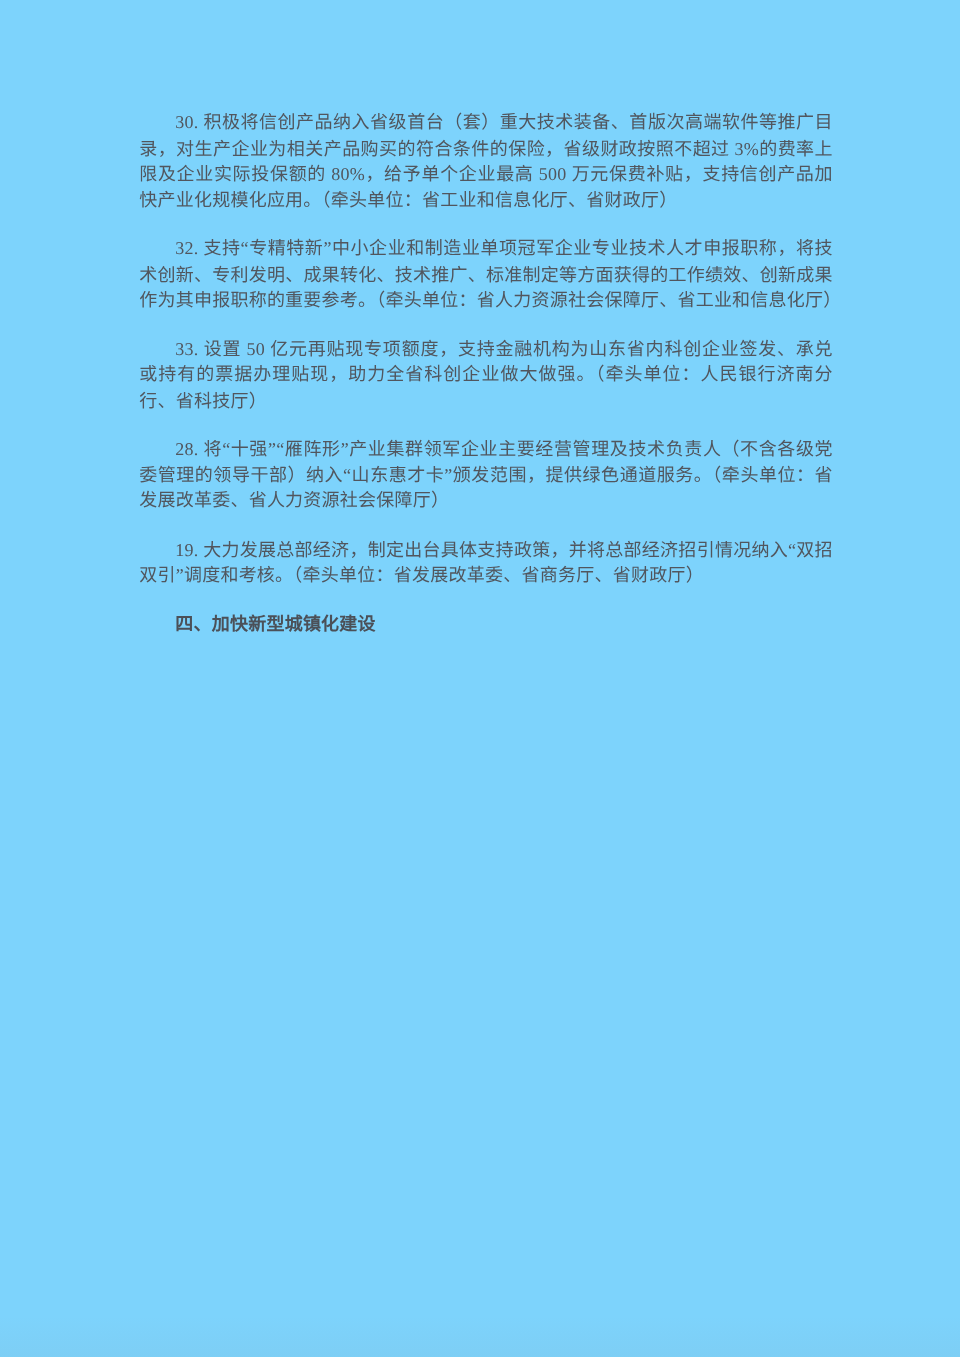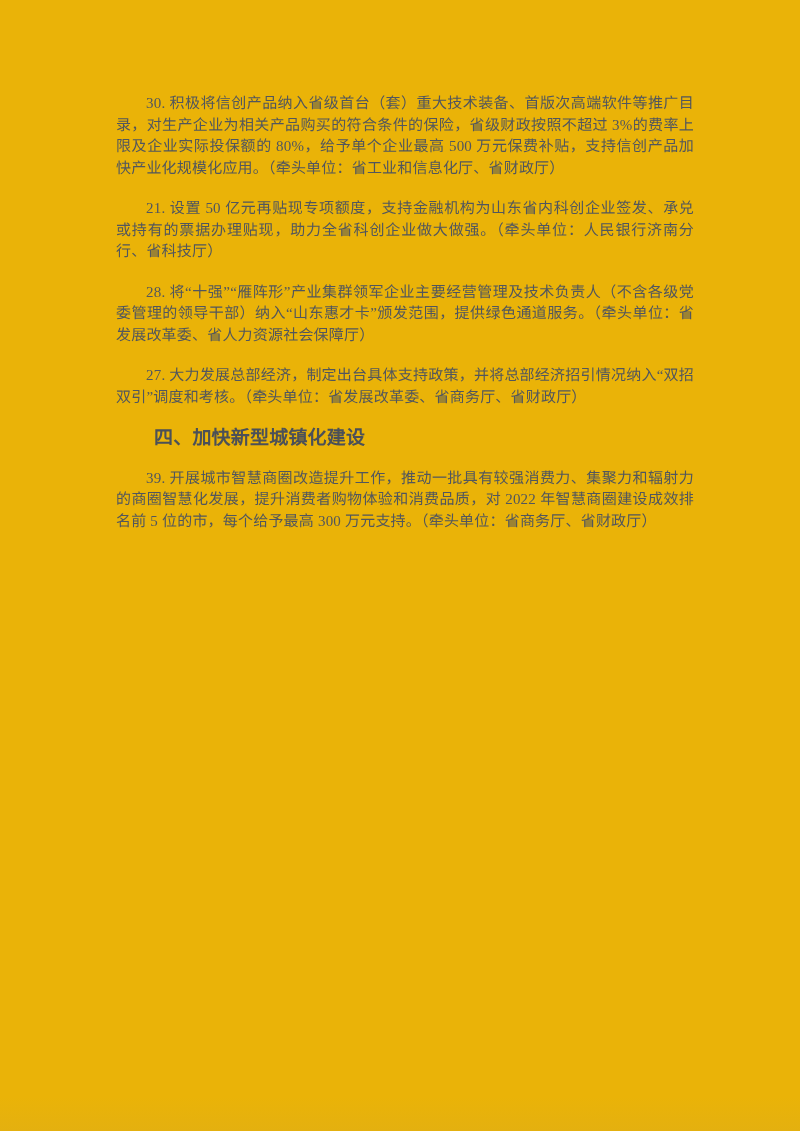--- a/index.html
+++ b/index.html
@@ -5,21 +5,21 @@
   html, body {
     margin: 0;
     padding: 0;
     background: #fdfdfc;
   }
   .page {
     position: relative;
     width: 800px;
     height: 1131px;
     margin: 0 auto;
-    background: #eab308;
+    background: #7dd3fc;
     overflow: hidden;
     font-family: "Liberation Serif", "DejaVu Serif", serif;
     color: #51565e;
   }
   .content {
     position: absolute;
     top: 93px;
     left: 116px;
     width: 578px;
     font-size: 15px;
@@ -28,41 +28,41 @@
     letter-spacing: 0.2px;
   }
   .para {
     margin: 0 0 19px 0;
     text-indent: 2em;
     font-weight: normal;
   }
   .heading {
     margin: 0 0 19px 0;
     text-indent: 2em;
-    font-size: 19px;
+    font-size: 15px;
     line-height: 21.5px;
     font-weight: bold;
     color: #4b5058;
   }
   .scan-shade {
     position: absolute;
     left: 0;
     bottom: 0;
     width: 100%;
     height: 34px;
     background: linear-gradient(to bottom, rgba(130,130,128,0), rgba(130,130,128,0.06));
     pointer-events: none;
   }
 </style>
 </head>
 <body>
 
 <div class="page">
   <div class="content">
     <p class="para">30. 积极将信创产品纳入省级首台（套）重大技术装备、首版次高端软件等推广目录，对生产企业为相关产品购买的符合条件的保险，省级财政按照不超过 3%的费率上限及企业实际投保额的 80%，给予单个企业最高 500 万元保费补贴，支持信创产品加快产业化规模化应用。（牵头单位：省工业和信息化厅、省财政厅）</p>
-    <p class="para">21. 设置 50 亿元再贴现专项额度，支持金融机构为山东省内科创企业签发、承兑或持有的票据办理贴现，助力全省科创企业做大做强。（牵头单位：人民银行济南分行、省科技厅）</p>
+    <p class="para">32. 支持“专精特新”中小企业和制造业单项冠军企业专业技术人才申报职称，将技术创新、专利发明、成果转化、技术推广、标准制定等方面获得的工作绩效、创新成果作为其申报职称的重要参考。（牵头单位：省人力资源社会保障厅、省工业和信息化厅）</p>
+    <p class="para">33. 设置 50 亿元再贴现专项额度，支持金融机构为山东省内科创企业签发、承兑或持有的票据办理贴现，助力全省科创企业做大做强。（牵头单位：人民银行济南分行、省科技厅）</p>
     <p class="para">28. 将“十强”“雁阵形”产业集群领军企业主要经营管理及技术负责人（不含各级党委管理的领导干部）纳入“山东惠才卡”颁发范围，提供绿色通道服务。（牵头单位：省发展改革委、省人力资源社会保障厅）</p>
-    <p class="para">27. 大力发展总部经济，制定出台具体支持政策，并将总部经济招引情况纳入“双招双引”调度和考核。（牵头单位：省发展改革委、省商务厅、省财政厅）</p>
+    <p class="para">19. 大力发展总部经济，制定出台具体支持政策，并将总部经济招引情况纳入“双招双引”调度和考核。（牵头单位：省发展改革委、省商务厅、省财政厅）</p>
     <h2 class="heading">四、加快新型城镇化建设</h2>
-    <p class="para">39. 开展城市智慧商圈改造提升工作，推动一批具有较强消费力、集聚力和辐射力的商圈智慧化发展，提升消费者购物体验和消费品质，对 2022 年智慧商圈建设成效排名前 5 位的市，每个给予最高 300 万元支持。（牵头单位：省商务厅、省财政厅）</p>
   </div>
   <div class="scan-shade"></div>
 </div>
 
 </body></html>

